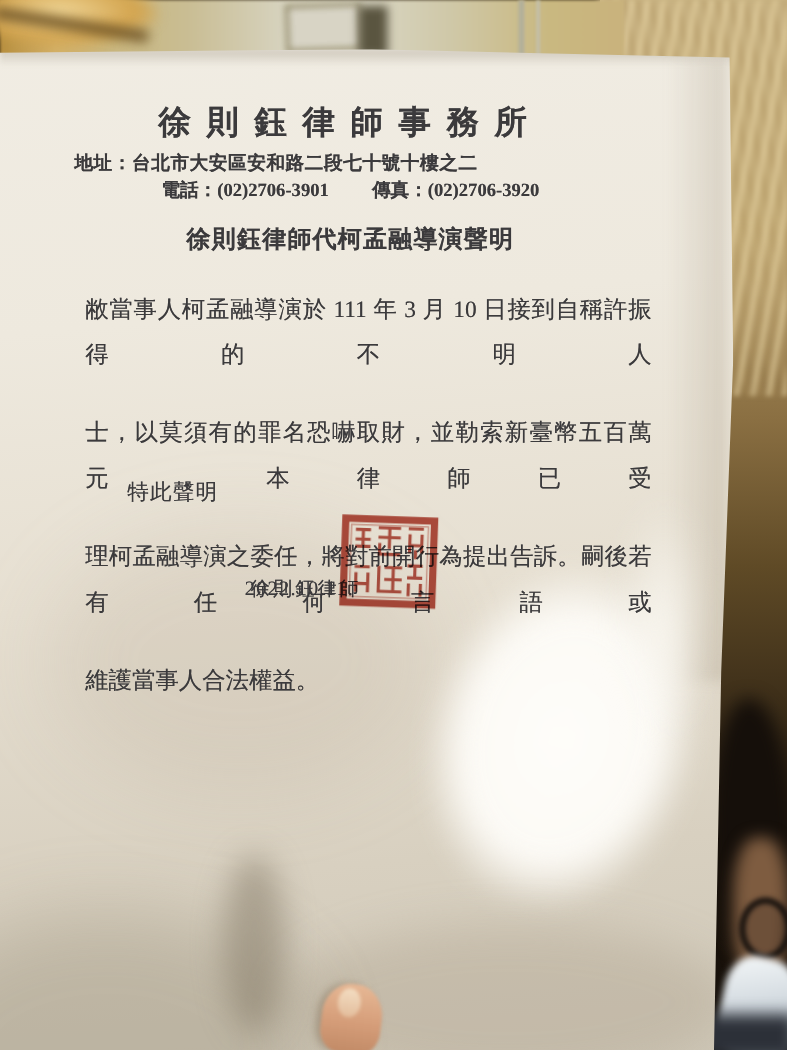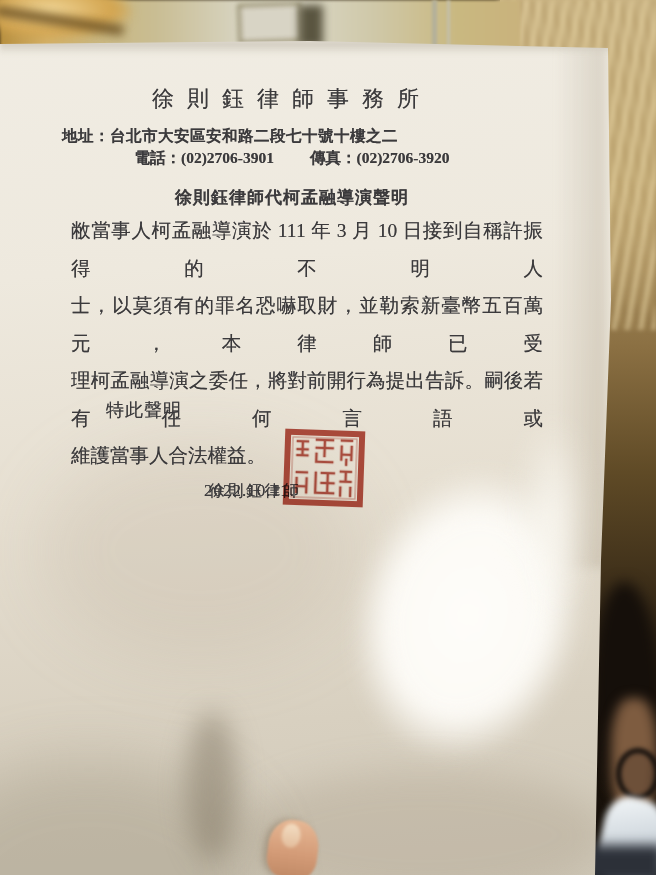--- a/index.html
+++ b/index.html
@@ -52,27 +52,27 @@
   .mid-shadow{left:40px;top:440px;width:320px;height:220px;background:rgba(178,167,144,.20);border-radius:50%;filter:blur(32px);}
   .curl-bright{left:318px;top:420px;width:300px;height:390px;border-radius:50%;transform:rotate(15deg);
     background:radial-gradient(closest-side,#fefdfa 0%,#fcfaf5 52%,rgba(252,250,245,0) 76%);filter:blur(9px);}
   .curl-bright-2{left:505px;top:380px;width:95px;height:270px;border-radius:50%;
     background:radial-gradient(closest-side,#fbf9f3 0%,rgba(251,249,243,0) 75%);filter:blur(14px);}
   .under-curl{left:240px;top:770px;width:370px;height:130px;background:rgba(160,148,124,.28);border-radius:50%;filter:blur(18px);}
   .corner-dark{left:-80px;top:760px;width:340px;height:220px;background:rgba(140,128,106,.30);border-radius:50%;filter:blur(30px);}
   .finger-shadow{left:186px;top:712px;width:52px;height:150px;background:rgba(120,108,88,.45);border-radius:50%;filter:blur(13px);}
   
   .doc{left:0;top:0;width:656px;height:875px;color:#3b3a3c;text-shadow:0 0 .5px rgba(60,58,60,.65);}
-  .firm-name{left:62px;top:84px;width:460px;text-align:center;font-size:22px;letter-spacing:13px;font-weight:400;white-space:nowrap;}
+  .firm-name{left:62px;top:84px;width:460px;text-align:center;font-size:27px;letter-spacing:13px;font-weight:700;white-space:nowrap;}
   .addr{left:62px;top:126px;width:460px;font-size:15.5px;letter-spacing:.5px;font-weight:600;white-space:nowrap;}
   .phone-row{left:62px;top:148px;width:460px;display:flex;justify-content:center;gap:36px;font-size:15.5px;font-weight:600;white-space:nowrap;}
   .phone-row span{position:static;}
-  .subject{left:62px;top:186px;width:460px;text-align:center;font-size:17px;letter-spacing:1px;font-weight:600;white-space:nowrap;}
+  .subject{left:62px;top:186px;width:460px;text-align:center;font-size:20px;letter-spacing:1px;font-weight:600;white-space:nowrap;}
   .body-block{left:71px;top:212px;width:472px;font-size:19.5px;line-height:37.5px;}
-  .body-block .line{position:static;display:block;text-align:justify;text-align-last:justify;white-space:normal;}
+  .body-block .line{position:static;display:block;text-align:justify;text-align-last:justify;white-space:normal;margin-top:28px;}
   .body-block .line.last{text-align:right;text-align-last:left;font-family:Liberation Serif, serif;}
   .closing{left:70px;top:398px;font-size:18px;letter-spacing:1px;white-space:nowrap;margin-left:36px;}
   .signature{left:209px;top:446px;font-size:16px;letter-spacing:2.5px;white-space:nowrap;margin-top:35px;}
   .docdate{left:204px;top:481px;font-size:17px;letter-spacing:1px;white-space:nowrap;}
   
   .seal{left:283px;top:429px;width:82px;height:78px;transform:rotate(2deg);opacity:.95;mix-blend-mode:multiply;filter:blur(.3px);}
   
   .finger{left:268px;top:820px;width:50px;height:58px;transform:rotate(7deg);
     background:linear-gradient(180deg,#e6b794 0%,#d59d79 55%,#c18a66 100%);
     border-radius:46% 46% 34% 34%;filter:blur(1.2px);box-shadow:-4px 0 6px rgba(110,85,60,.35);}

